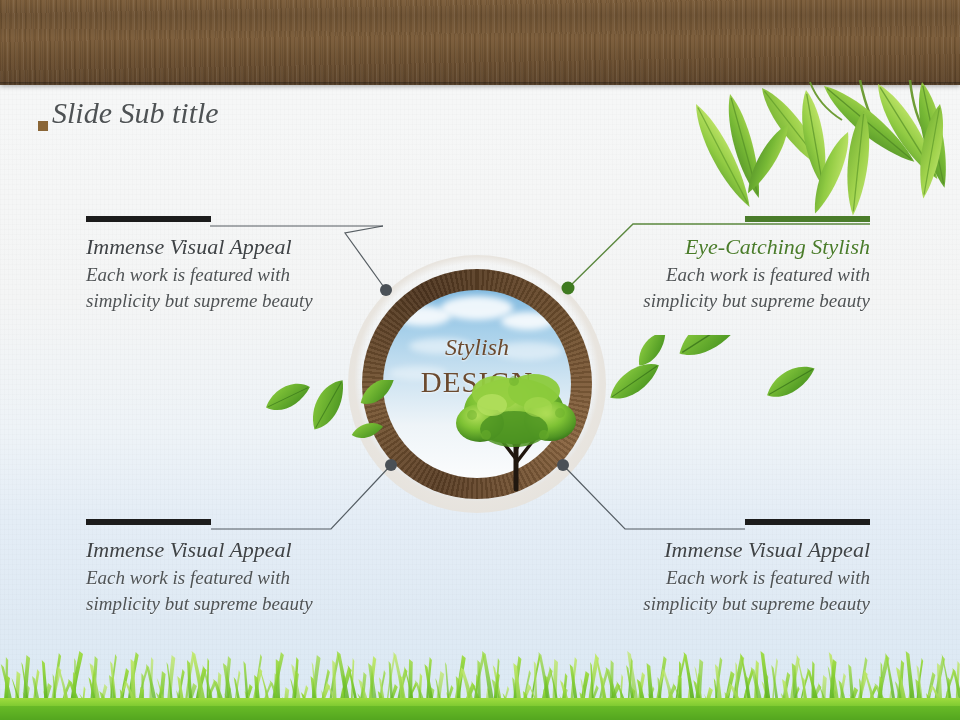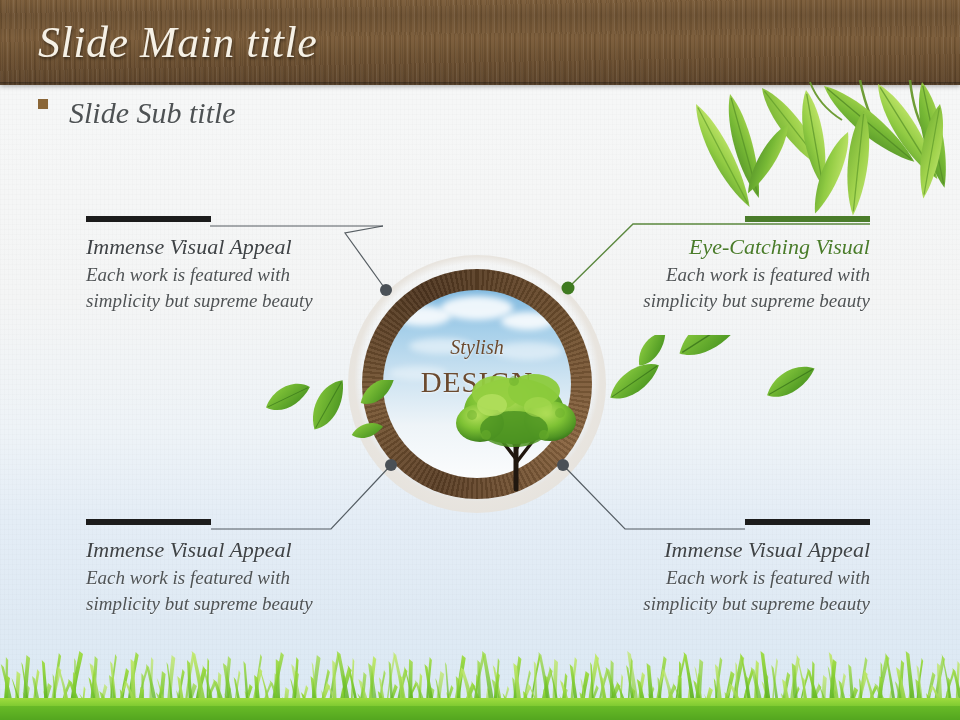--- a/index.html
+++ b/index.html
@@ -52,21 +52,21 @@
     position:absolute; left:38px; top:17px;
     font-style:italic; font-size:44px; line-height:52px;
     color:#f6f1e6; letter-spacing:0.5px;
     text-shadow:1px 2px 3px rgba(0,0,0,0.45);
     white-space:nowrap;
   }
 
   
   #sub-title-row {
     position:absolute; left:38px; top:95px;
-    display:flex; align-items:flex-start; gap:21px;
+    display:flex; align-items:flex-end; gap:4px;
   }
   #sub-bullet { width:10px; height:10px; background:#8a6637; flex:0 0 auto; margin-top:4px;}
   #sub-title {
     font-style:italic; font-size:30px; line-height:36px;
     color:#4e5254; white-space:nowrap;
     text-shadow:0 1px 1px rgba(255,255,255,0.6);
   }
 
   
   .decor { position:absolute; pointer-events:none; }
@@ -91,21 +91,21 @@
   #disc {
     position:absolute; left:35px; top:35px; width:188px; height:188px; border-radius:50%;
     overflow:hidden;
     background:linear-gradient(180deg,#7fb8df 0%, #a7d0ea 22%, #cfe4f2 48%, #eef4f8 72%, #fbfcfd 100%);
   }
   .cloud { position:absolute; border-radius:50%; background:rgba(255,255,255,0.85); filter:blur(3px); }
   #center-text {
     position:absolute; left:0; top:40px; width:188px; text-align:center;
     color:#6b4a2f;
   }
-  #center-text .t1 { font-style:italic; font-size:20px; line-height:34px; text-shadow:0 1px 2px rgba(255,255,255,0.7); }
+  #center-text .t1 { font-style:italic; font-size:24px; line-height:34px; text-shadow:0 1px 2px rgba(255,255,255,0.7); }
   #center-text .t2 { font-size:29px; line-height:36px; letter-spacing:1px; text-shadow:0 1px 2px rgba(255,255,255,0.7); }
   #tree { position:absolute; left:104px; top:112px; width:130px; height:125px; }
 
   
   #connectors { position:absolute; left:0; top:0; width:960px; height:720px; }
 
   
   .callout { position:absolute; }
   .cbar { height:6px; width:125px; background:#1c1c1c; }
   .cbar.green { background:#4a7c2a; }
@@ -127,21 +127,20 @@
   #callout-tr { left:602px; top:216px; width:268px; }
   #callout-bl { left:86px; top:519px; }
   #callout-br { left:600px; top:519px; width:270px; }
 </style>
 </head>
 <body>
 
 <div id="slide">
 
   <div id="wood"></div>
-  <div id="main-title">Slide Main title</div>
 
   <div id="sub-title-row">
     <span id="sub-bullet"></span>
     <span id="sub-title">Slide Sub title</span>
   </div>
 
   <div class="decor" id="leaves-top">
     <svg width="350" height="170" viewBox="0 0 350 170">
       <defs>
         <linearGradient id="lg1" x1="0" y1="0" x2="1" y2="1">
@@ -340,21 +339,21 @@
 
   <div class="callout" id="callout-tl">
     <div class="cbar"></div>
     <div class="ctitle">Immense Visual Appeal</div>
     <div class="cbody">Each work is featured with</div>
     <div class="cbody">simplicity but supreme beauty</div>
   </div>
 
   <div class="callout align-right" id="callout-tr">
     <div class="cbar green"></div>
-    <div class="ctitle green">Eye-Catching Visual</div>
+    <div class="ctitle green">Eye-Catching Stylish</div>
     <div class="cbody">Each work is featured with</div>
     <div class="cbody">simplicity but supreme beauty</div>
   </div>
 
   <div class="callout" id="callout-bl">
     <div class="cbar"></div>
     <div class="ctitle">Immense Visual Appeal</div>
     <div class="cbody">Each work is featured with</div>
     <div class="cbody">simplicity but supreme beauty</div>
   </div>

